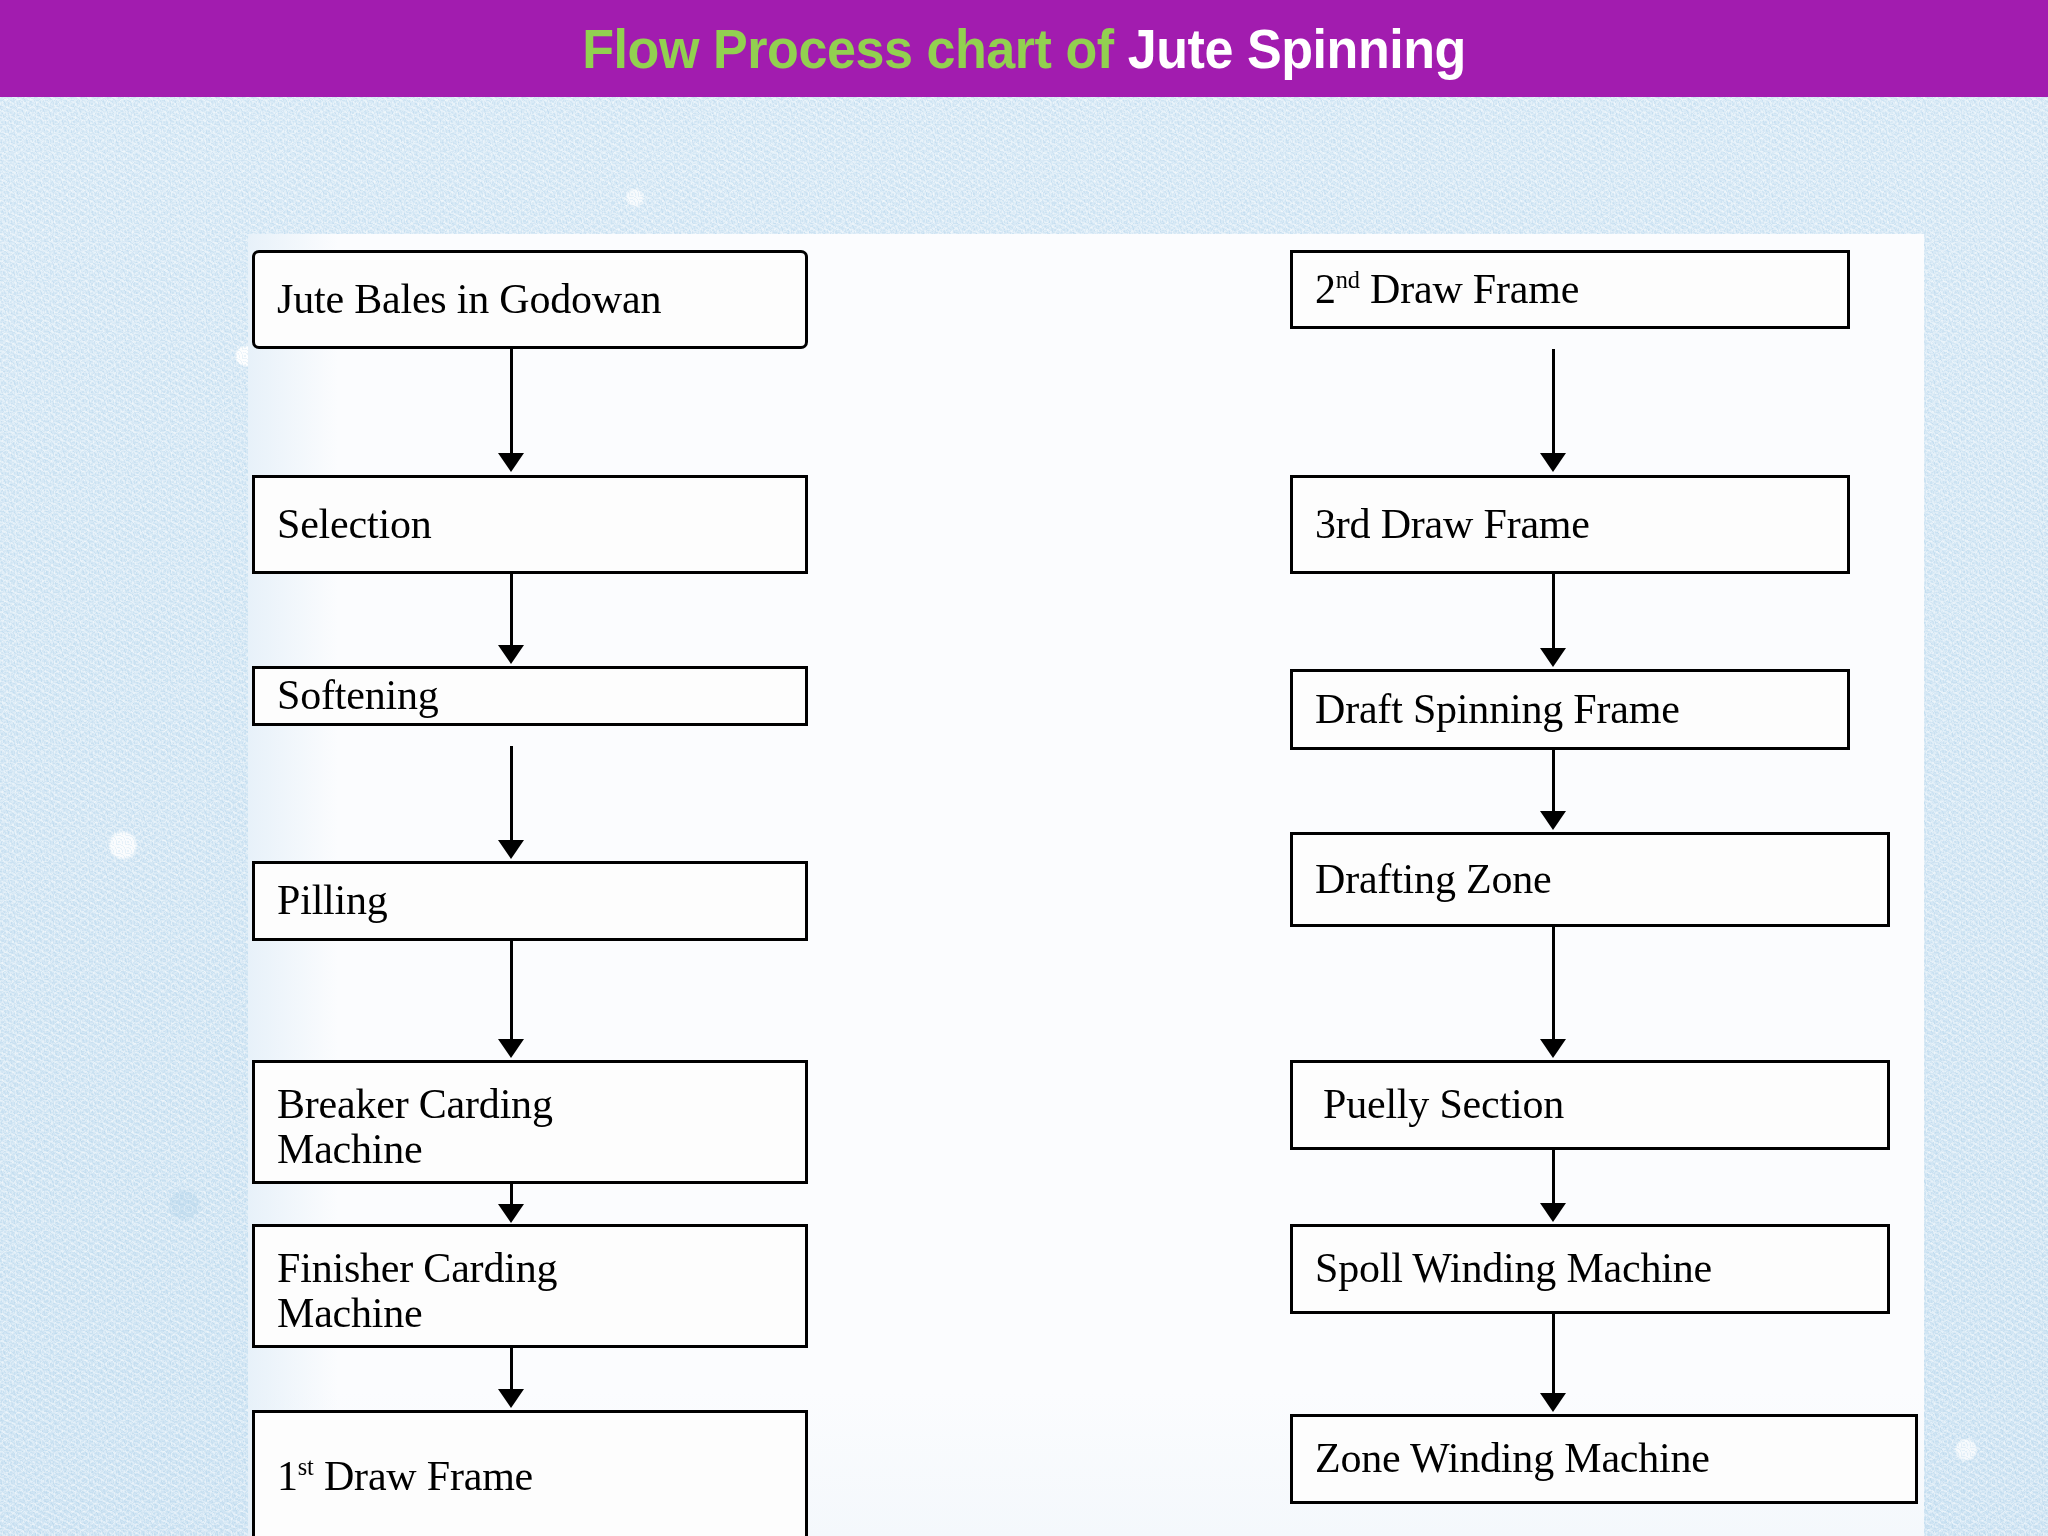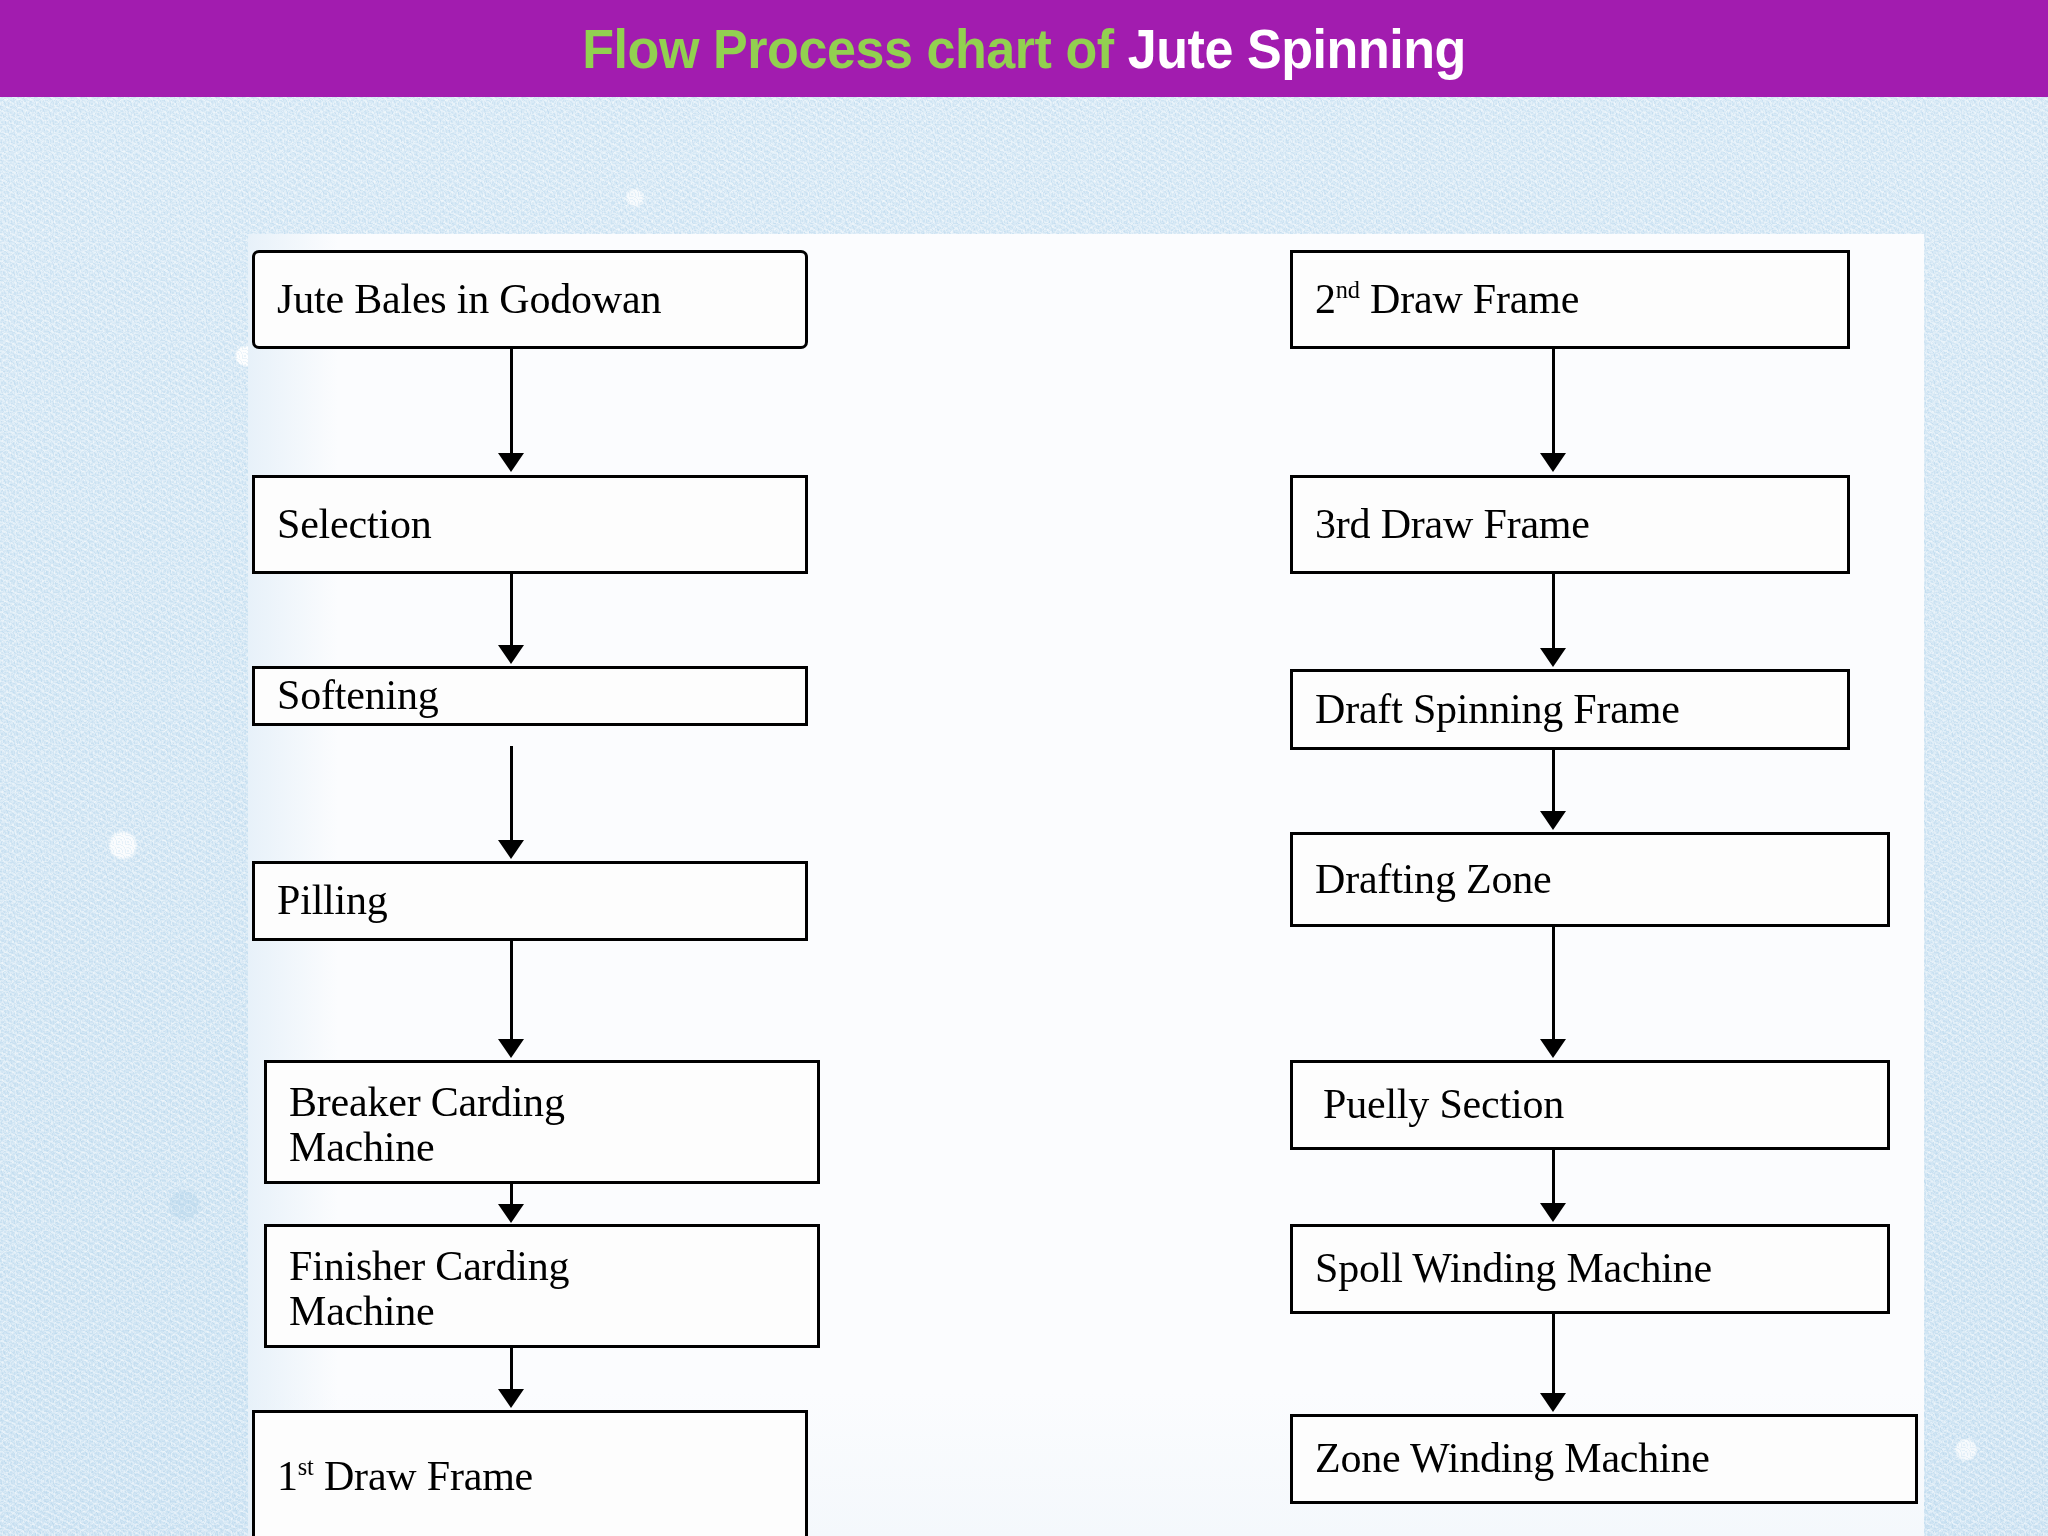--- a/index.html
+++ b/index.html
@@ -146,23 +146,22 @@
     color: #000000;
     font-family: "Liberation Serif", "DejaVu Serif", serif;
     font-size: 42px;
     line-height: 1.08;
     padding-left: 22px;
     padding-right: 10px;
     white-space: pre-line;
     letter-spacing: -0.2px;
   }
   .node.two-line {
-    align-items: center;
-    padding-top: 6px;
-    margin-left: 12px;
+    align-items: flex-start;
+    padding-top: 19px;
   }
   .node sup {
     font-size: 0.58em;
     vertical-align: super;
     line-height: 0;
   }
 
   
   .conn {
     position: absolute;
@@ -237,21 +236,21 @@
 
     <div class="conn" style="left:510px; top:941px; height:99px;"></div>
     <div class="arrowhead" style="left:498px; top:1039px;"></div>
 
     <div class="conn" style="left:510px; top:1184px; height:21px;"></div>
     <div class="arrowhead" style="left:498px; top:1204px;"></div>
 
     <div class="conn" style="left:510px; top:1348px; height:42px;"></div>
     <div class="arrowhead" style="left:498px; top:1389px;"></div>
 
-    <div class="node" style="left:1290px; top:250px; width:560px; height:99px;">
+    <div class="node" style="left:1290px; top:250px; width:560px; height:79px;">
       <span><span>2</span><sup>nd</sup><span> Draw Frame</span></span>
     </div>
 
     <div class="node" style="left:1290px; top:475px; width:560px; height:99px;">
       <span>3rd Draw Frame</span>
     </div>
 
     <div class="node" style="left:1290px; top:669px; width:560px; height:81px;">
       <span>Draft Spinning Frame</span>
     </div>

